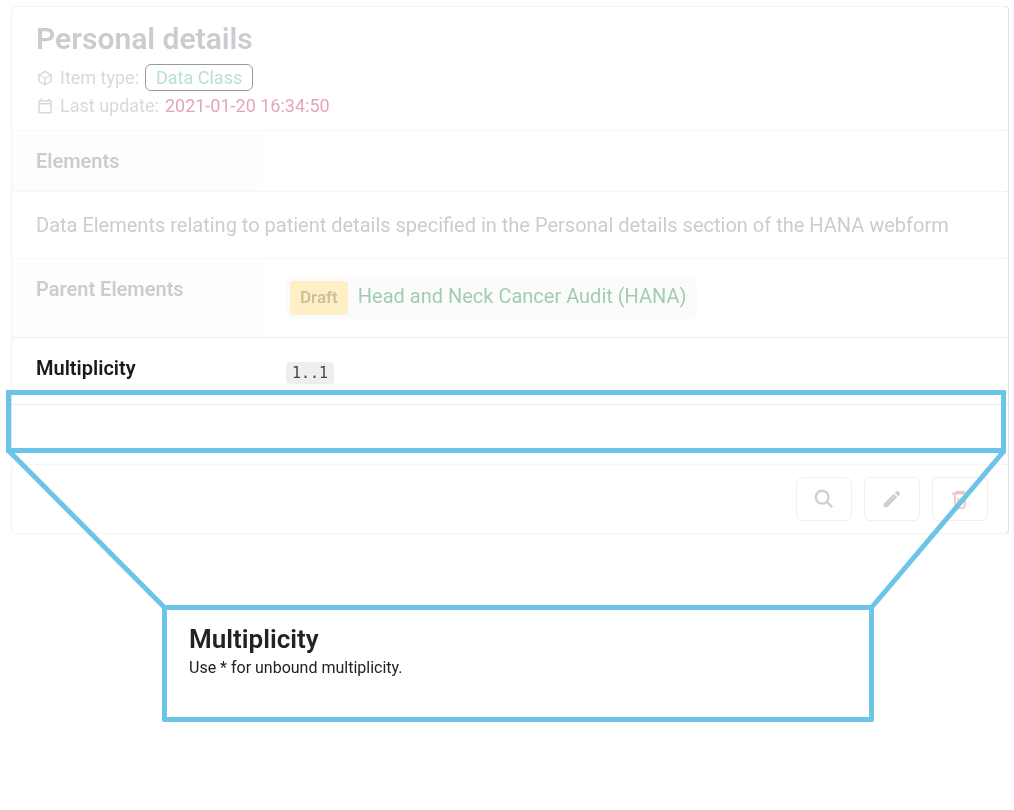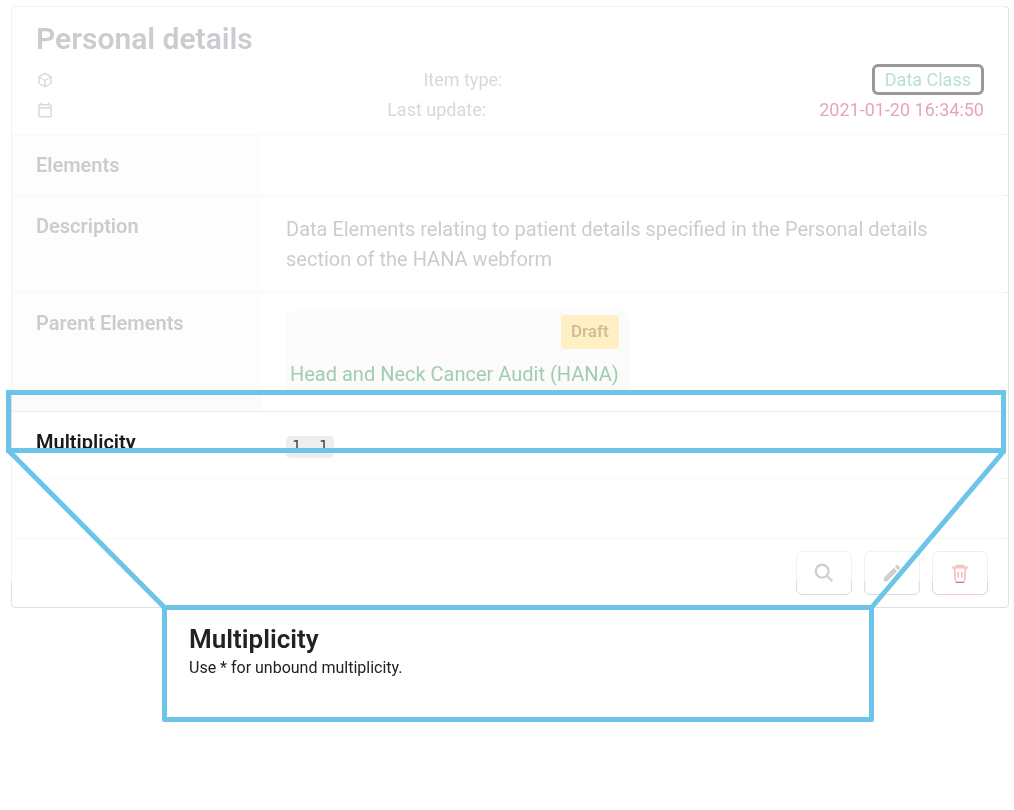--- a/index.html
+++ b/index.html
@@ -52,25 +52,24 @@
     color: #7d7f87;
     margin: 0 0 8px 0;
   }
   .meta-row {
     display: flex;
     align-items: center;
     gap: 6px;
     margin-bottom: 4px;
     color: #9aa0a6;
     font-size: 18px;
-    justify-content: space-between;
   }
   .meta-row .label { color: #9aa0a6; }
   .badge-type {
-    border: 3px solid #000000;
+    border: 1px solid #000000;
     color: #4ab87a;
     padding: 2px 10px;
     border-radius: 6px;
     font-size: 18px;
     background: #fff;
   }
   .timestamp { color: #be185d; }
 
   
   .info-row {
@@ -115,23 +114,22 @@
   }
   .chip-link {
     color: #15803d;
     font-size: 20px;
   }
   .chip-wrap {
     background: #f4f5f7;
     border-radius: 6px;
     padding: 4px 10px 4px 4px;
     display: inline-flex;
-    align-items: flex-end;
+    align-items: flex-start;
     gap: 10px;
-    flex-direction: column;
   }
 
   .mult-badge {
     background: #eeeeee;
     color: #444;
     font-family: monospace;
     font-size: 15px;
     padding: 2px 6px;
     border-radius: 4px;
   }
@@ -252,21 +250,20 @@
       <span class="timestamp">2021-01-20 16:34:50</span>
     </div>
   </div>
 
   <div class="info-row">
     <div class="key">Elements</div>
     <div class="val"></div>
   </div>
 
   <div class="info-row">
-    <div class="key">Description</div>
     <div class="val">Data Elements relating to patient details specified in the Personal details section of the HANA webform</div>
   </div>
 
   <div class="info-row">
     <div class="key">Parent Elements</div>
     <div class="val">
       <span class="chip-wrap">
         <span class="chip-draft">Draft</span>
         <span class="chip-link">Head and Neck Cancer Audit (HANA)</span>
       </span>

